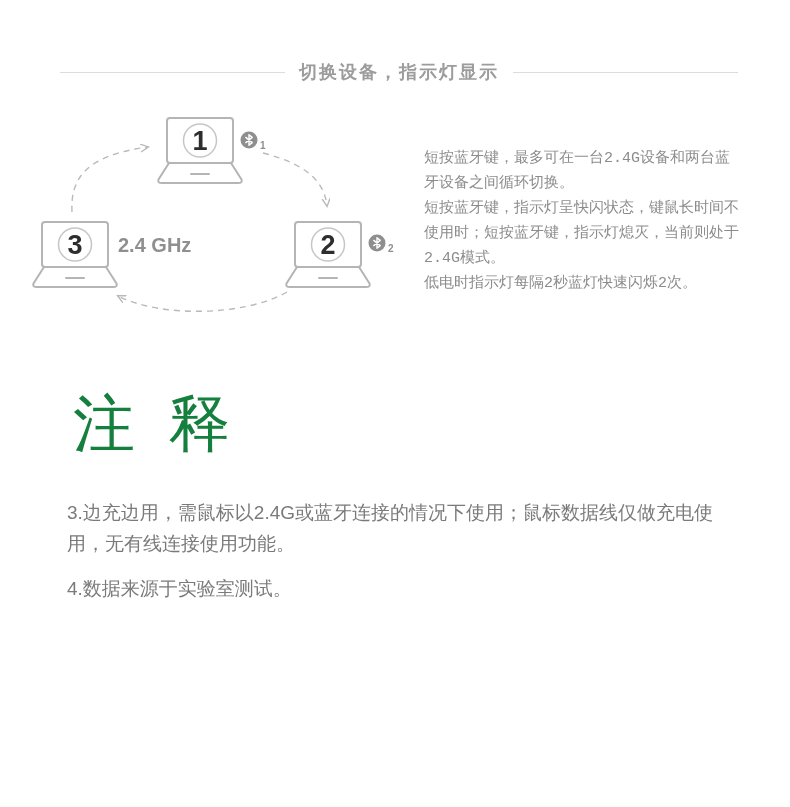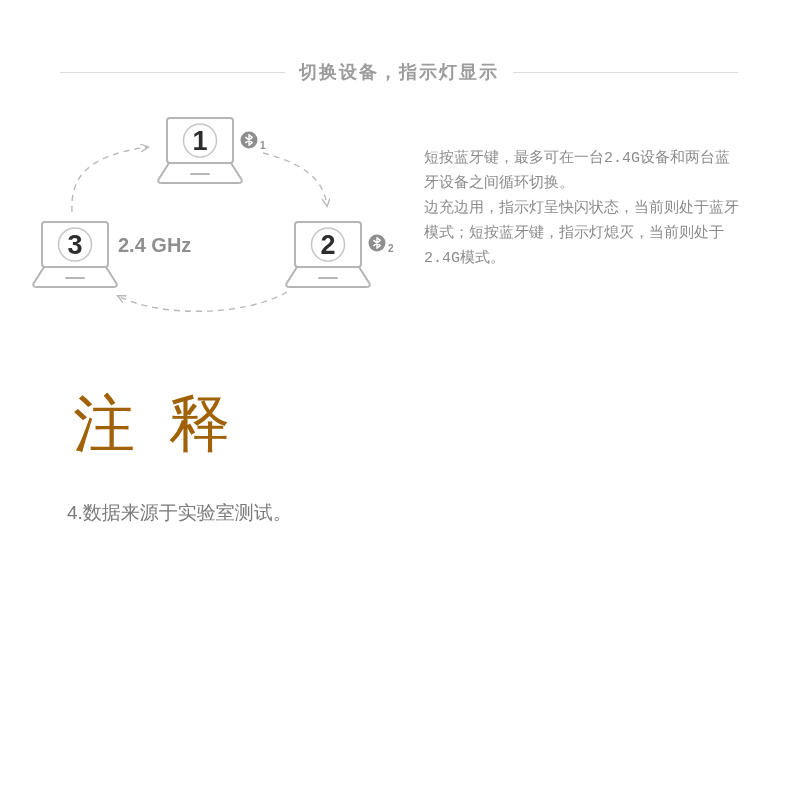--- a/index.html
+++ b/index.html
@@ -43,21 +43,21 @@
   }
   
   .diagram-desc {
     position:absolute; left:424px; top:146px; width:315px;
     font-size:15px; line-height:25px; color:#8c8c8c;
   }
   .diagram-desc p { margin:0;font-family:Liberation Mono, monospace; }
   
   .notes-heading {
     position:absolute; left:73px; top:390px;
-    font-size:62px; font-weight:400; color:#a16207;
+    font-size:62px; font-weight:400; color:#15803d;
     letter-spacing:8px; line-height:1.1;
   }
   .notes {
     position:absolute; left:67px; top:497px; width:670px;
     font-size:19px; line-height:31px; color:#7a7a7a;
   }
   .notes p { margin:0 0 14px 0; }
 </style>
 </head>
 <body>
@@ -115,21 +115,23 @@
       <line class="lap-line" x1="24" y1="56" x2="42" y2="56"></line>
       <circle class="num-circle" cx="33" cy="22.5" r="16.5"></circle>
       <text class="num-text" x="33" y="32">3</text>
     </g>
 
     <text class="freq-text" x="88" y="152">2.4 GHz</text>
   </svg>
 
   <div class="diagram-desc">
     <p>短按蓝牙键，最多可在一台2.4G设备和两台蓝牙设备之间循环切换。</p>
-    <p>边充边用，指示灯呈快闪状态，当前则处于蓝牙模式；短按蓝牙键，指示灯熄灭，当前则处于2.4G模式。</p>
+    <p>短按蓝牙键，指示灯呈快闪状态，键鼠长时间不使用时；短按蓝牙键，指示灯熄灭，当前则处于2.4G模式。</p>
+    <p>低电时指示灯每隔2秒蓝灯快速闪烁2次。</p>
   </div>
 
   <div class="notes-heading">注 释</div>
   <div class="notes">
+    <p>3.边充边用，需鼠标以2.4G或蓝牙连接的情况下使用；鼠标数据线仅做充电使用，无有线连接使用功能。</p>
     <p>4.数据来源于实验室测试。</p>
   </div>
 
 </div>
 
 </body></html>

